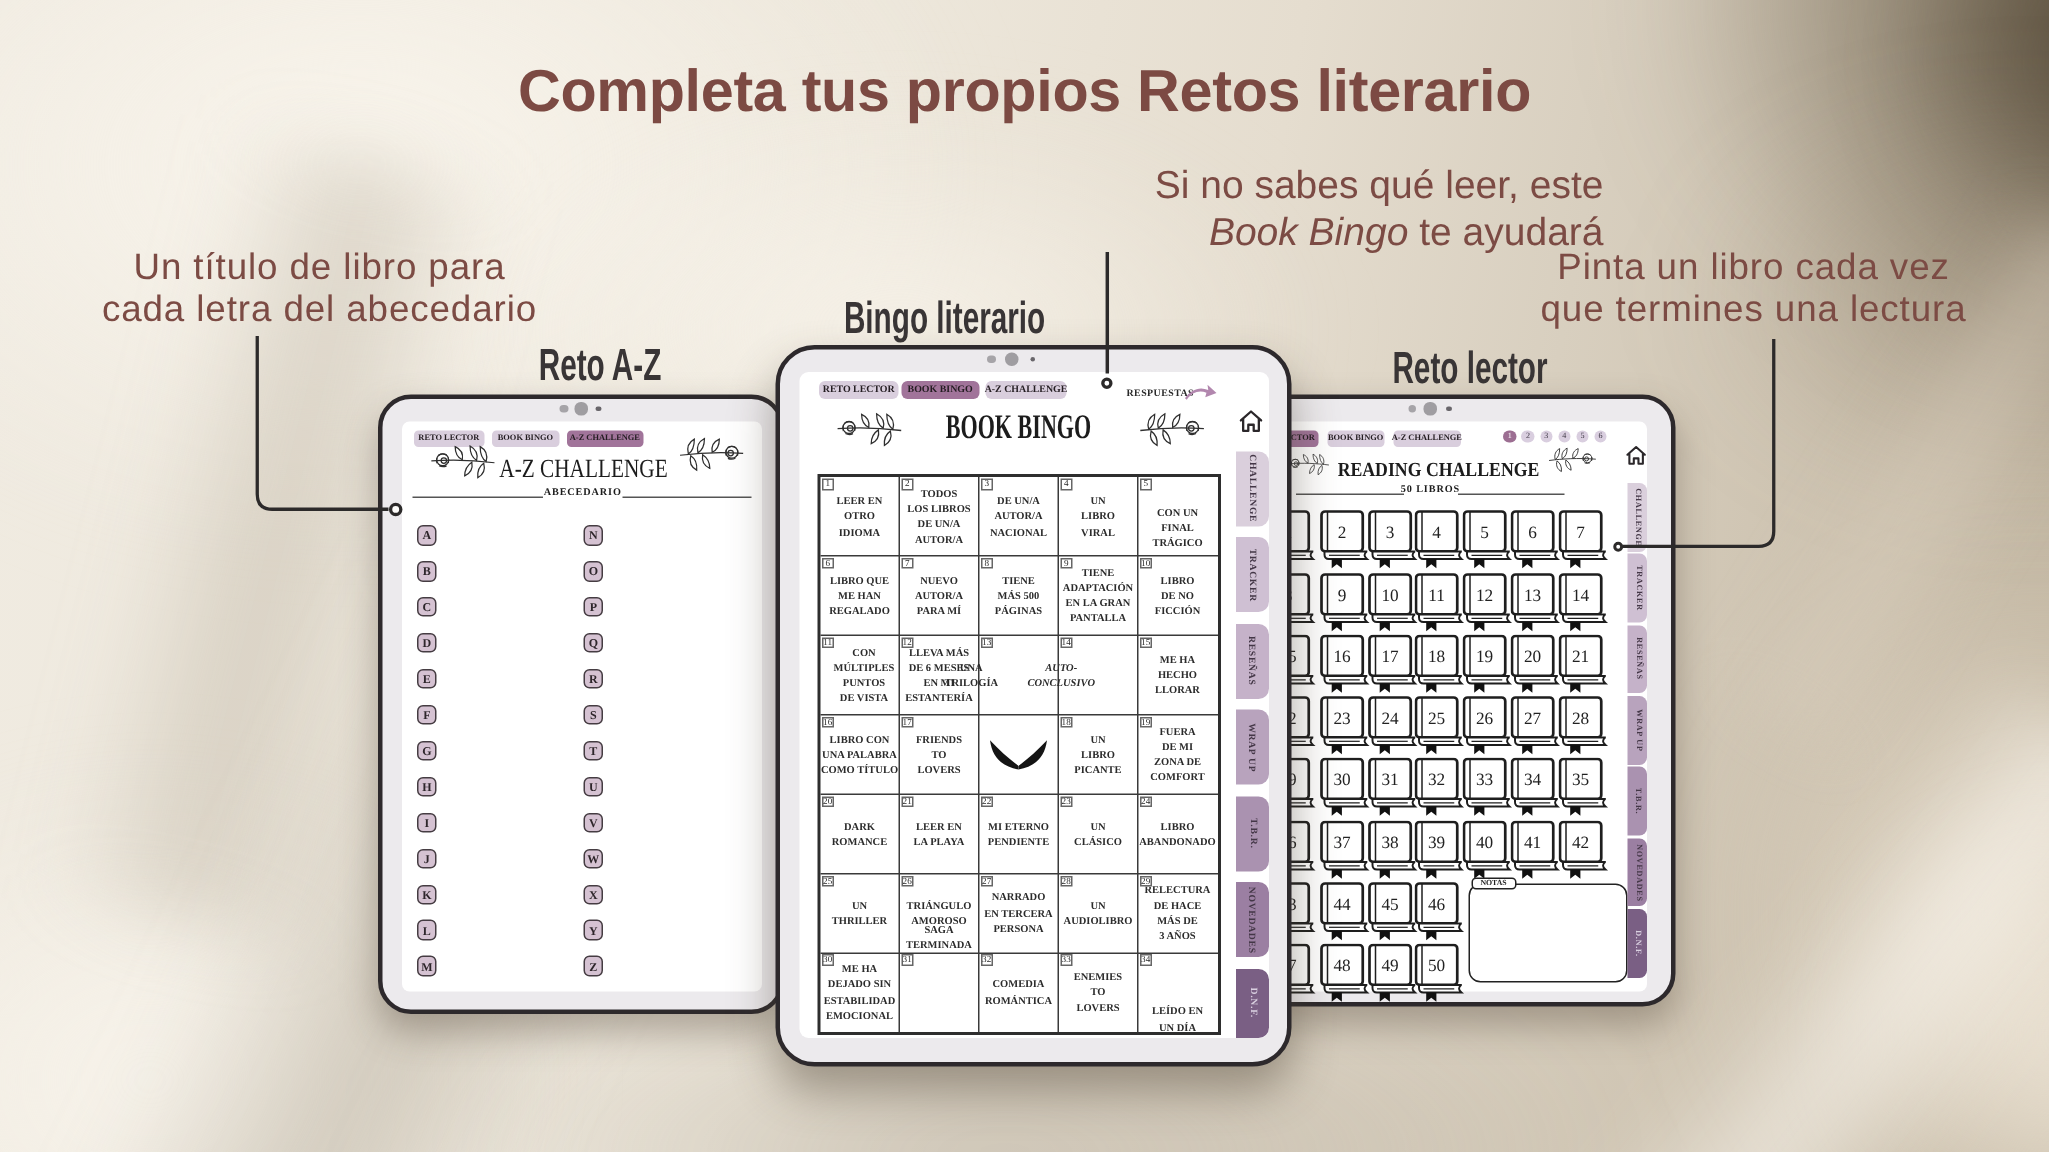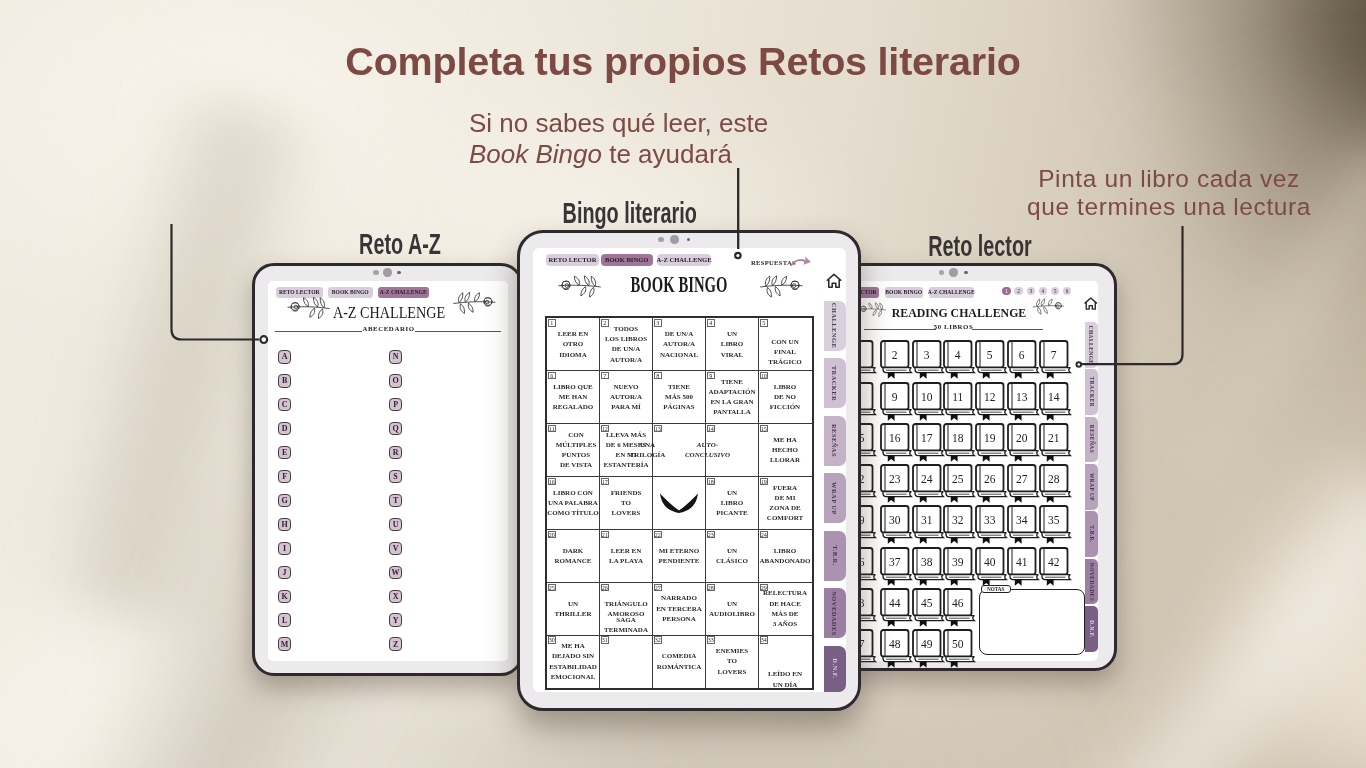--- a/index.html
+++ b/index.html
@@ -59,22 +59,23 @@
  background:linear-gradient(90deg,rgba(183,173,155,0) 0%,rgba(183,173,155,0.42) 50%,rgba(183,173,155,0) 100%);filter:blur(24px);"></div>
 <div class="bglayer" style="left:140px;top:400px;width:260px;height:480px;transform:rotate(26deg);
  background:linear-gradient(90deg,rgba(170,160,142,0) 0%,rgba(170,160,142,0.45) 55%,rgba(170,160,142,0) 100%);filter:blur(24px);"></div>
 <div class="bglayer" style="left:1120px;top:430px;width:170px;height:620px;transform:rotate(38deg);
  background:linear-gradient(90deg,rgba(255,252,246,0) 0%,rgba(255,252,246,0.55) 50%,rgba(255,252,246,0) 100%);filter:blur(20px);"></div>
 <div class="bglayer" style="left:1235px;top:130px;width:110px;height:380px;transform:rotate(32deg);
  background:linear-gradient(90deg,rgba(216,205,188,0) 0%,rgba(216,205,188,0.5) 50%,rgba(216,205,188,0) 100%);filter:blur(18px);"></div>
 
 <div class="abs" style="left:0;top:42px;width:1366px;text-align:center;color:#7c4a43;line-height:1;
  font-weight:bold;font-size:39.5px;letter-spacing:-0.2px;">Completa tus propios Retos literario</div>
-<div class="abs" style="left:469px;top:108px;width:600px;text-align:left;color:#7c4b44;
+<div class="abs" style="left:469px;top:108px;width:600px;text-align:right;color:#7c4b44;
  font-size:26px;line-height:31px;">Si no sabes qué leer, este<br><i>Book Bingo</i> te ayudará</div>
+<div class="ann" style="left:0px;top:164.5px;width:426px;font-size:24.5px;line-height:28px;letter-spacing:0.6px;">Un título de libro para<br>cada letra del abecedario</div>
 <div class="ann" style="left:956px;top:164.5px;width:426px;font-size:24.5px;line-height:28px;letter-spacing:0.6px;">Pinta un libro cada vez<br>que termines una lectura</div>
 <div class="lbl" style="left:310px;top:228.8px;width:180px;font-size:30px;transform:scaleX(0.66);">Reto A-Z</div>
 <div class="lbl" style="left:531.5px;top:197.5px;width:180px;font-size:30px;transform:scaleX(0.66);">Bingo literario</div>
 <div class="lbl" style="left:889.5px;top:230.8px;width:180px;font-size:30px;transform:scaleX(0.66);">Reto lector</div>
 
 <svg class="abs" style="left:150px;top:215px;z-index:40;" width="130" height="135" viewBox="0 0 130 135">
  <path d="M21.5,9 L21.5,114.5 Q21.5,124.5 31.5,124.5 L109,124.5" fill="none" stroke="#2c2a2a" stroke-width="2.2"></path>
  <circle cx="113.8" cy="124.6" r="3.4" fill="#fdfcfa" stroke="#2c2a2a" stroke-width="2.2"></circle>
 </svg>
 <svg class="abs" style="left:725px;top:168px;z-index:40;" width="30" height="95" viewBox="0 0 30 95">

